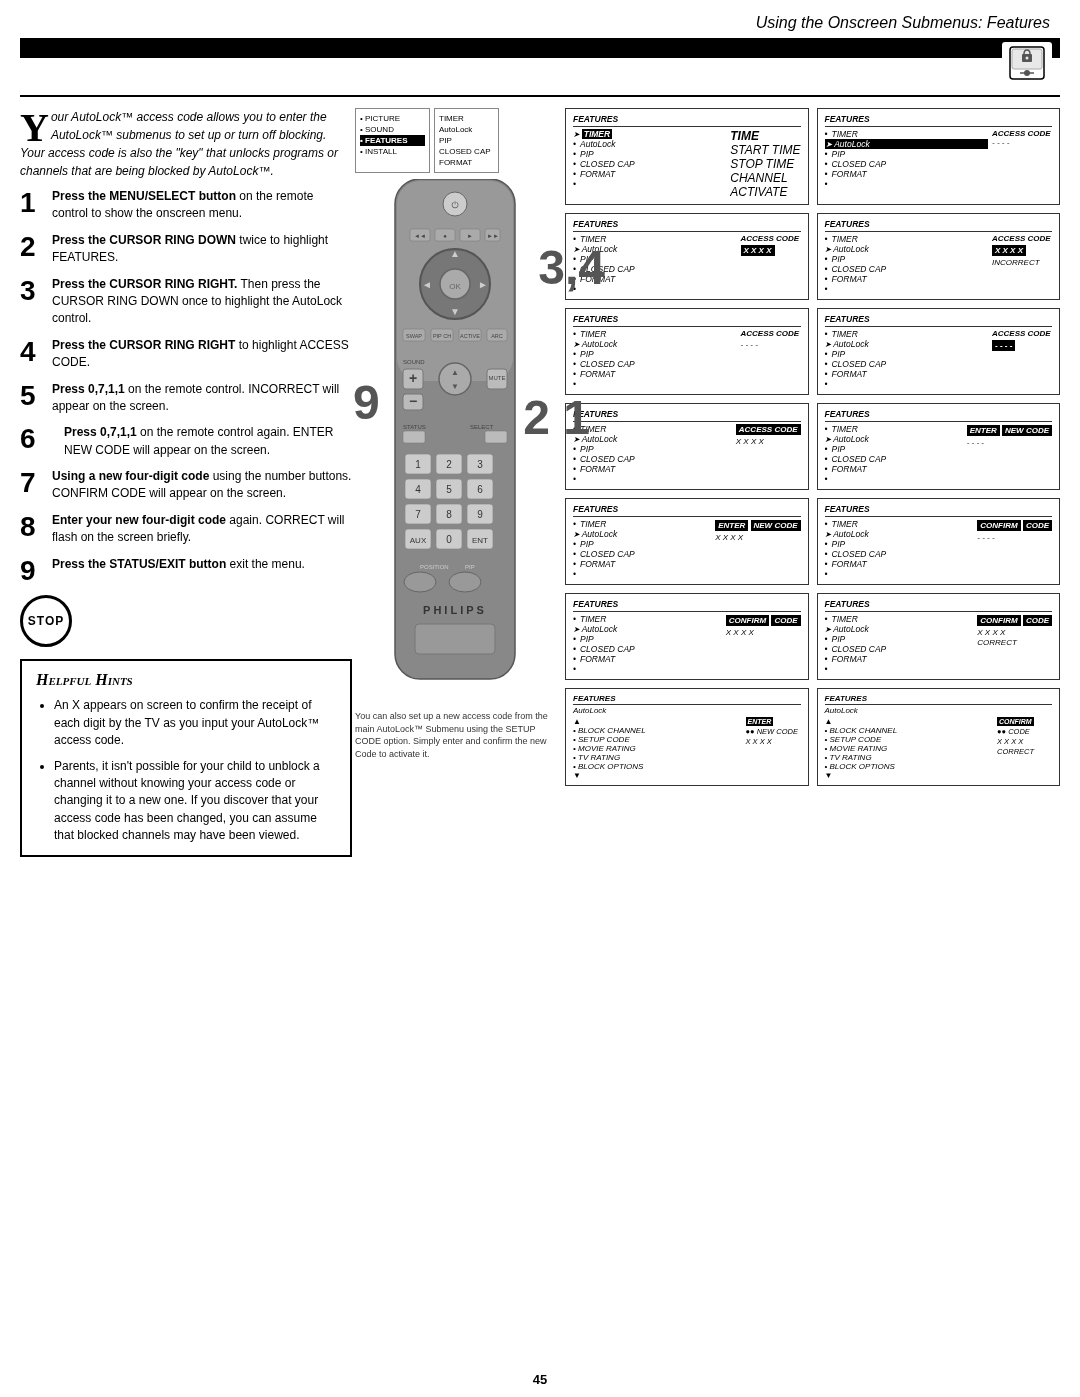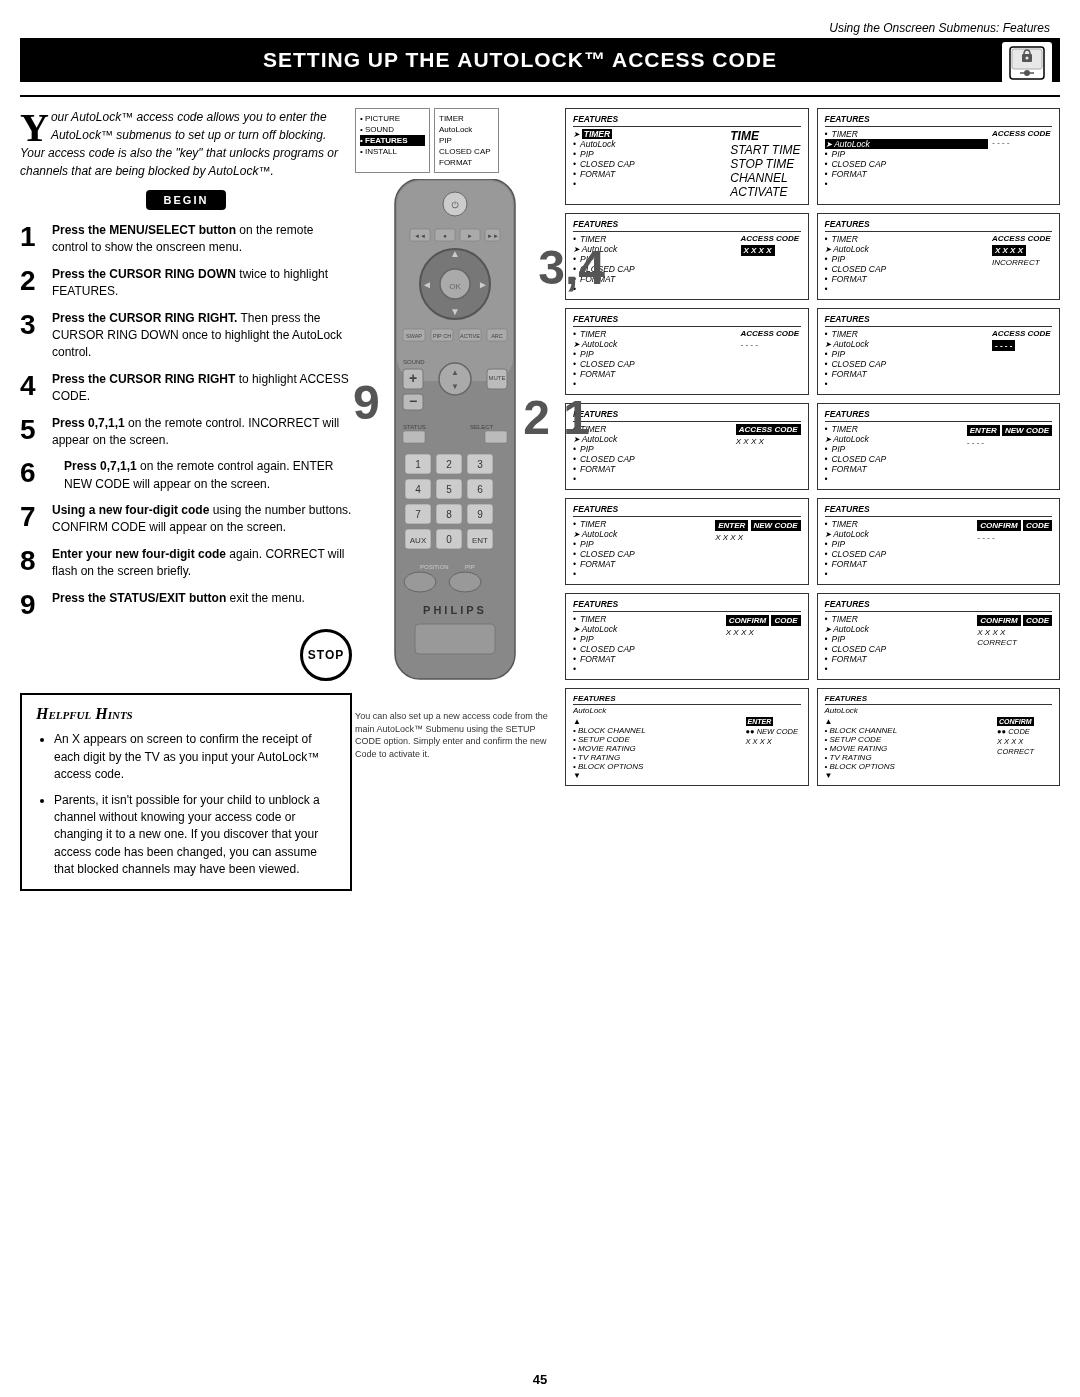--- a/index.html
+++ b/index.html
@@ -9,26 +9,23 @@
       background: #fff;
       font-family: Arial, Helvetica, sans-serif;
       font-size: 12px;
       color: #000;
       position: relative;
     }
   </style>
 </head>
 <body>
 
-<div style="position:absolute;top:21px;right:30px;font-size:12px;font-style:italic;">Using the Onscreen Submenus: Features</div>
+<div style="position:absolute;top:14px;right:30px;font-size:16px;font-style:italic;">Using the Onscreen Submenus: Features</div>
 
 <div style="position:absolute;top:38px;left:20px;right:20px;background:#000;color:#fff;display:flex;align-items:center;justify-content:center;padding:10px 60px 10px 20px;">
-  <div style="font-size:21px;font-weight:bold;letter-spacing:1px;text-align:center;">
-    S<span style="font-variant:small-caps;">ETTING UP THE </span>A<span style="font-variant:small-caps;">UTO</span>L<span style="font-variant:small-caps;">OCK</span>™ A<span style="font-variant:small-caps;">CCESS </span>C<span style="font-variant:small-caps;">ODE</span>
-  </div>
   <div style="position:absolute;right:8px;top:4px;width:50px;height:42px;background:#fff;display:flex;align-items:center;justify-content:center;border-radius:3px;">
     <svg width="38" height="36" viewBox="0 0 38 36">
       <rect x="2" y="2" width="34" height="32" rx="3" fill="none" stroke="#000" stroke-width="1.5"></rect>
       <rect x="4" y="4" width="30" height="20" rx="2" fill="#e8e8e8" stroke="#aaa" stroke-width="1"></rect>
       <circle cx="19" cy="28" r="3" fill="#555"></circle>
       <line x1="12" y1="28" x2="26" y2="28" stroke="#555" stroke-width="1.5"></line>
 
       <rect x="14" y="9" width="10" height="8" rx="1" fill="#555"></rect>
       <path d="M16 9 Q16 5 19 5 Q22 5 22 9" fill="none" stroke="#555" stroke-width="1.5"></path>
       <circle cx="19" cy="13" r="1.5" fill="#e8e8e8"></circle>
@@ -40,23 +37,20 @@
 
 <div style="position:absolute;top:108px;left:20px;right:20px;bottom:30px;">
 
   <div style="position:absolute;left:0;top:0;width:332px;">
 
     <div style="font-size:12px;line-height:1.5;margin-bottom:8px;">
       <span style="float:left;font-size:40px;line-height:0.8;font-weight:bold;font-family:Georgia,serif;margin-right:2px;margin-top:4px;">Y</span>
       <span style="font-style:italic;">our AutoLock™ access code allows you to enter the AutoLock™ submenus to set up or turn off blocking. Your access code is also the "key" that unlocks pro­grams or channels that are being blocked by AutoLock™.</span>
     </div>
 
-    <div style="text-align:center;margin:10px 0 12px 0;clear:both;">
-      <span style="display:inline-block;background:#000;color:#fff;font-size:11px;font-weight:bold;padding:4px 18px;border-radius:4px;letter-spacing:2px;">BEGIN</span>
-    </div>
 
     <div>
 
       <div style="display:flex;align-items:flex-start;margin-bottom:9px;">
         <div style="font-size:28px;font-weight:bold;min-width:24px;margin-right:8px;line-height:1.1;">1</div>
         <div style="font-size:12px;line-height:1.45;"><strong>Press the MENU/SELECT button</strong> on the remote control to show the onscreen menu.</div>
       </div>
 
       <div style="display:flex;align-items:flex-start;margin-bottom:9px;">
         <div style="font-size:28px;font-weight:bold;min-width:24px;margin-right:8px;line-height:1.1;">2</div>
@@ -92,21 +86,21 @@
         <div style="font-size:28px;font-weight:bold;min-width:24px;margin-right:8px;line-height:1.1;">8</div>
         <div style="font-size:12px;line-height:1.45;"><strong>Enter your new four-digit code</strong> again. CORRECT will flash on the screen briefly.</div>
       </div>
 
       <div style="display:flex;align-items:flex-start;margin-bottom:9px;">
         <div style="font-size:28px;font-weight:bold;min-width:24px;margin-right:8px;line-height:1.1;">9</div>
         <div style="font-size:12px;line-height:1.45;"><strong>Press the STATUS/EXIT button</strong> exit the menu.</div>
       </div>
     </div>
 
-    <div style="text-align:right;margin:8px 0 12px 0;">
+    <div style="text-align:left;margin:8px 0 12px 0;">
       <span style="display:inline-flex;align-items:center;justify-content:center;width:52px;height:52px;border-radius:50%;background:#fff;border:3px solid #000;font-size:12px;font-weight:bold;letter-spacing:1px;">STOP</span>
     </div>
 
     <div style="border:2px solid #000;padding:10px 14px;">
       <div style="font-size:16px;font-weight:bold;font-style:italic;margin-bottom:8px;font-family:Georgia,serif;">
         <span style="font-variant:small-caps;">Helpful Hints</span>
       </div>
       <ul style="list-style:disc;padding-left:18px;">
         <li style="font-size:12px;line-height:1.45;margin-bottom:8px;">An X appears on screen to confirm the receipt of each digit by the TV as you input your AutoLock™ access code.</li>
         <li style="font-size:12px;line-height:1.45;">Parents, it isn't possible for your child to unblock a channel without knowing your access code or changing it to a new one. If you discover that your access code has been changed, you can assume that blocked channels may have been viewed.</li>

